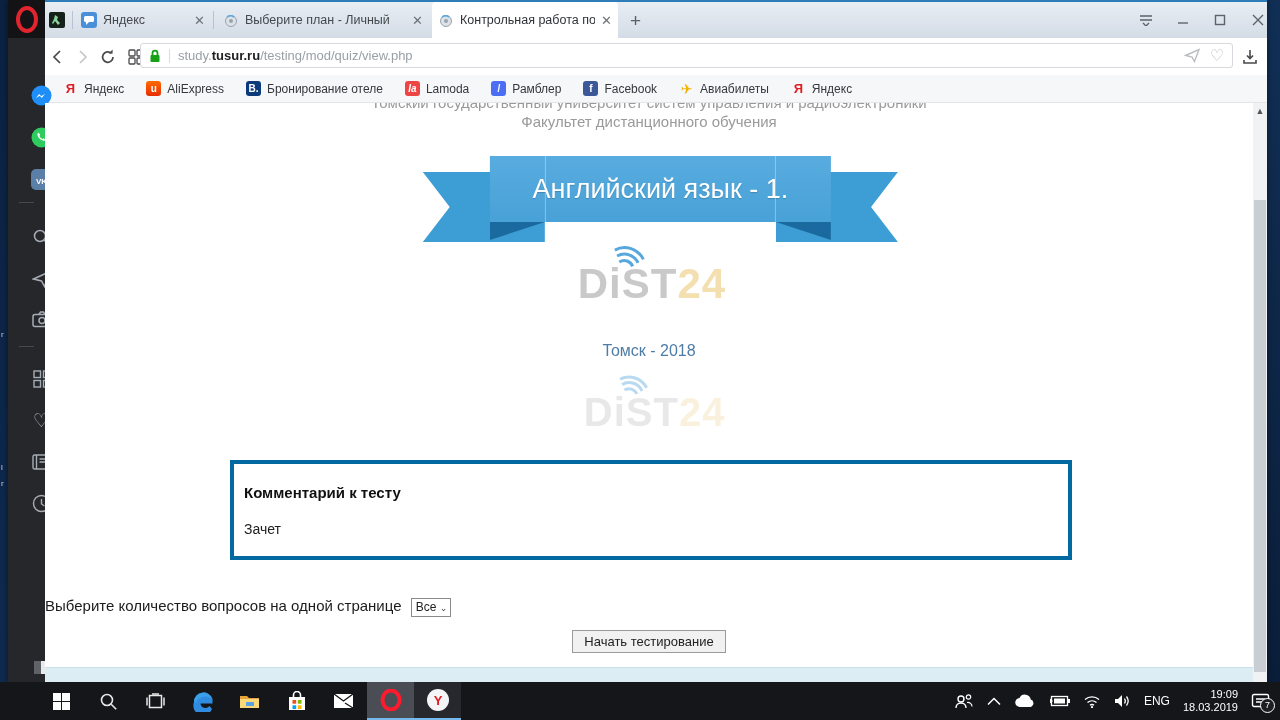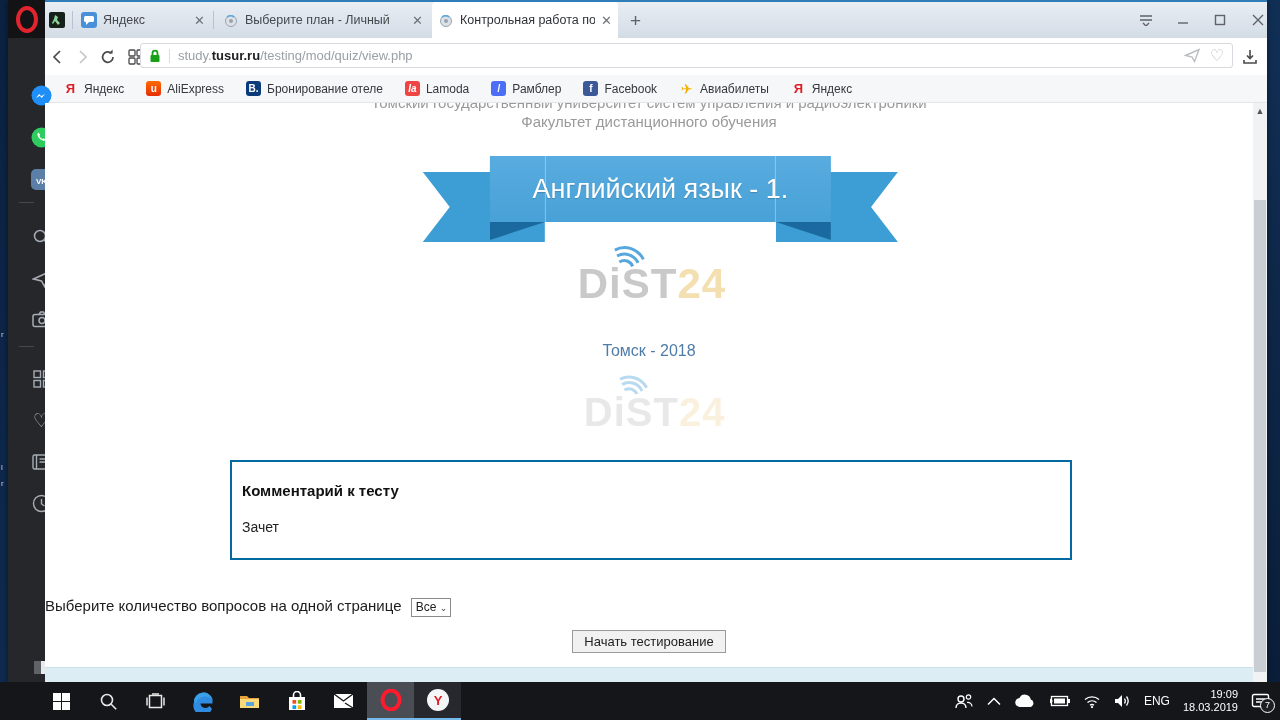--- a/index.html
+++ b/index.html
@@ -54,21 +54,21 @@
   .distlogo .g{color:#c9c9c9}.distlogo .a{color:#f3dfb0}
   .arcs{position:absolute;left:26px;top:-22px}
   .citY{position:absolute;top:239px;width:100%;text-align:center;font-size:16px;color:#4d7ca6}
   table.attempts{position:absolute;left:282px;top:283px;border-collapse:collapse;font-size:15px;color:#1c1c1c;z-index:1}
   table.attempts th,table.attempts td{border:1px solid #9b9b9b;padding:4px 7px;text-align:left}
   table.attempts th{background:#e7f1fb;height:19px;font-weight:bold}
   table.attempts td{height:34px;vertical-align:top;background:transparent}
   .ctr{text-align:center !important}
   .dotlink{font-weight:bold;color:#333;border-bottom:1px dotted #666;cursor:pointer}
   .watermark{position:absolute;left:50%;top:287px;transform:translateX(-46%);opacity:.42;z-index:2;pointer-events:none}
-  .commentbox{position:absolute;left:185px;top:357px;width:842px;height:100px;border:2px solid #0369a1;box-sizing:border-box}
+  .commentbox{position:absolute;left:185px;top:357px;width:842px;height:100px;border:4px solid #0369a1;box-sizing:border-box}
   .cmt-t{position:absolute;left:10px;top:20px;font-size:15px;font-weight:bold;color:#111}
   .cmt-b{position:absolute;left:10px;top:57px;font-size:14px;color:#222}
   .selrow{position:absolute;top:494px;width:100%;text-align:left;font-size:15px;color:#1c1c1c}
   .fakesel{display:inline-block;border:1px solid #8a8a8a;background:#fff;font-size:12px;padding:1px 3px 2px 4px;margin-left:5px;color:#222;vertical-align:middle}
   .btnrow{position:absolute;top:527px;width:100%;text-align:center}
   .startbtn{font-family:inherit;font-size:13px;color:#222;background:#f1f1f1;border:1px solid #9a9a9a;padding:3px 11px}
   .footstrip{position:absolute;left:0;bottom:0;width:100%;height:14px;background:#dcedf4;border-top:1px solid #cadfe9}
   
   .scrollbar{position:absolute;left:1245px;top:103px;width:14px;height:579px;background:#f0f2f4}
   .sb-thumb{position:absolute;left:1px;top:97px;width:12px;height:472px;background:#c9ced4}

